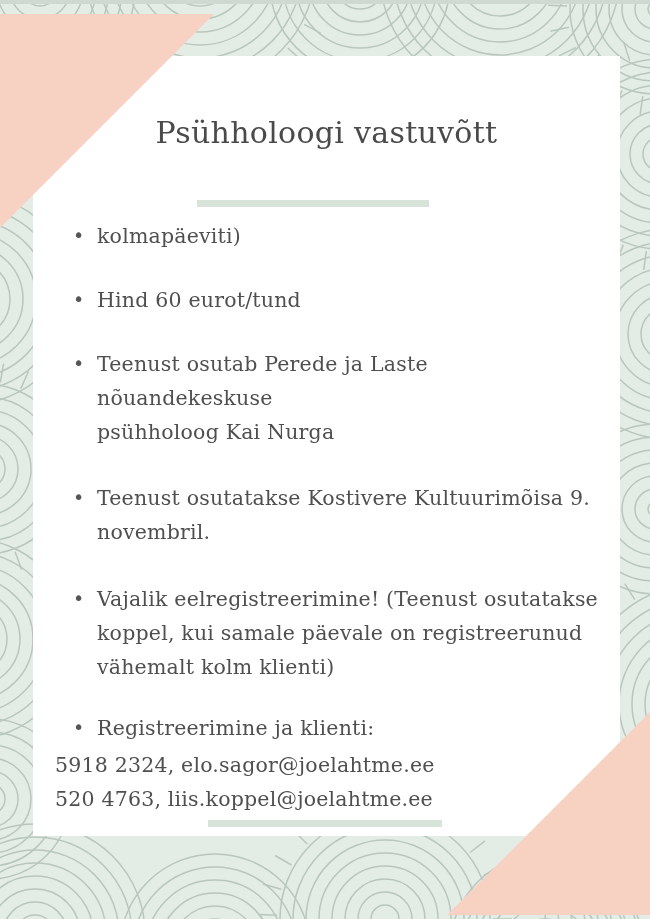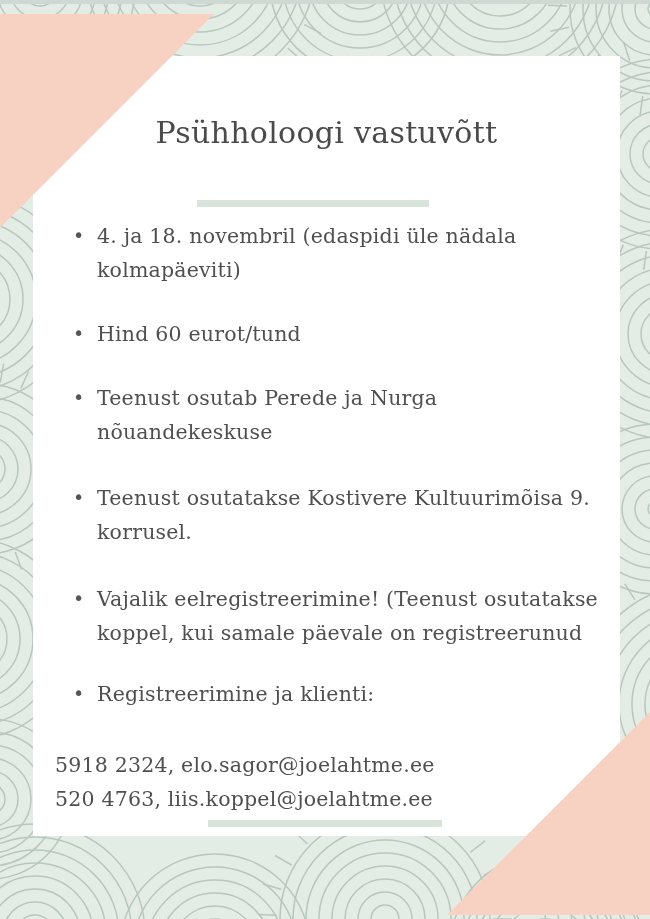--- a/index.html
+++ b/index.html
@@ -366,40 +366,41 @@
 
     <h1 class="title">
       <span class="ln">Psühholoogi vastuvõtt</span>
     </h1>
 
     <div class="divider divider-top"></div>
 
     <ul class="bullets">
       <li>
         <span class="dot">•</span>
-        <span class="ln">4. ja 18. novembril (edaspidi üle nädala</span>
         <span class="ln">kolmapäeviti)</span>
       </li>
       <li>
         <span class="dot">•</span>
         <span class="ln">Hind 60 eurot/tund</span>
       </li>
       <li>
         <span class="dot">•</span>
-        <span class="ln">Teenust osutab Perede ja Nurga nõuandekeskuse</span>
+        <span class="ln">Teenust osutab Perede ja Laste nõuandekeskuse</span>
+        <span class="ln">psühholoog Kai Nurga</span>
       </li>
       <li>
         <span class="dot">•</span>
         <span class="ln">Teenust osutatakse Kostivere Kultuurimõisa 9.</span>
-        <span class="ln">korrusel.</span>
+        <span class="ln">novembril.</span>
       </li>
       <li>
         <span class="dot">•</span>
         <span class="ln">Vajalik eelregistreerimine! (Teenust osutatakse</span>
         <span class="ln">koppel, kui samale päevale on registreerunud</span>
+        <span class="ln">vähemalt kolm klienti)</span>
       </li>
       <li>
         <span class="dot">•</span>
         <span class="ln">Registreerimine ja klienti:</span>
       </li>
     </ul>
 
     <div class="contacts">
       <span class="ln">5918 2324, elo.sagor@joelahtme.ee</span>
       <span class="ln">520 4763, liis.koppel@joelahtme.ee</span>

